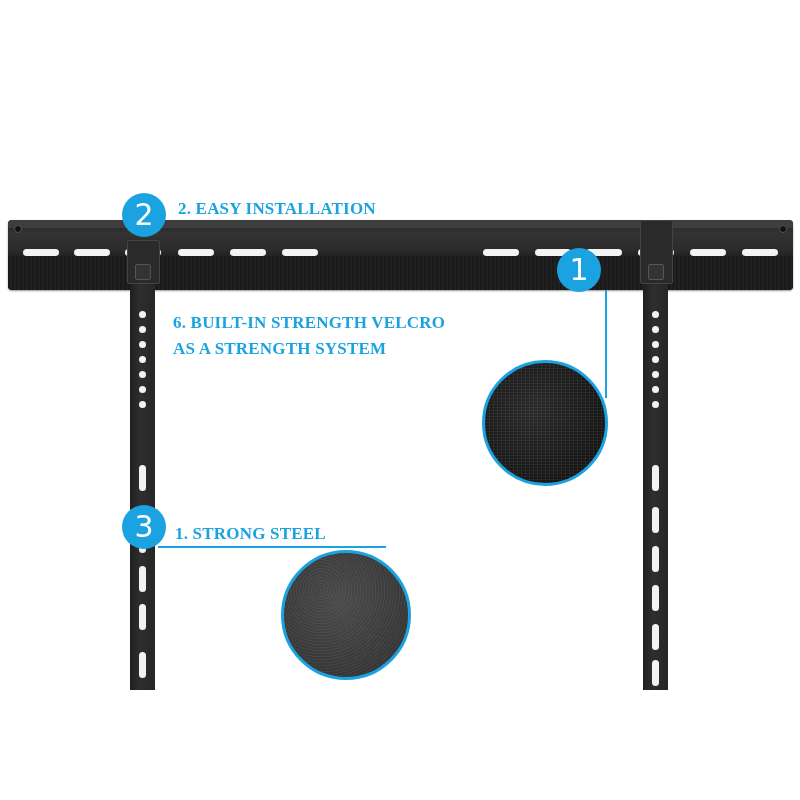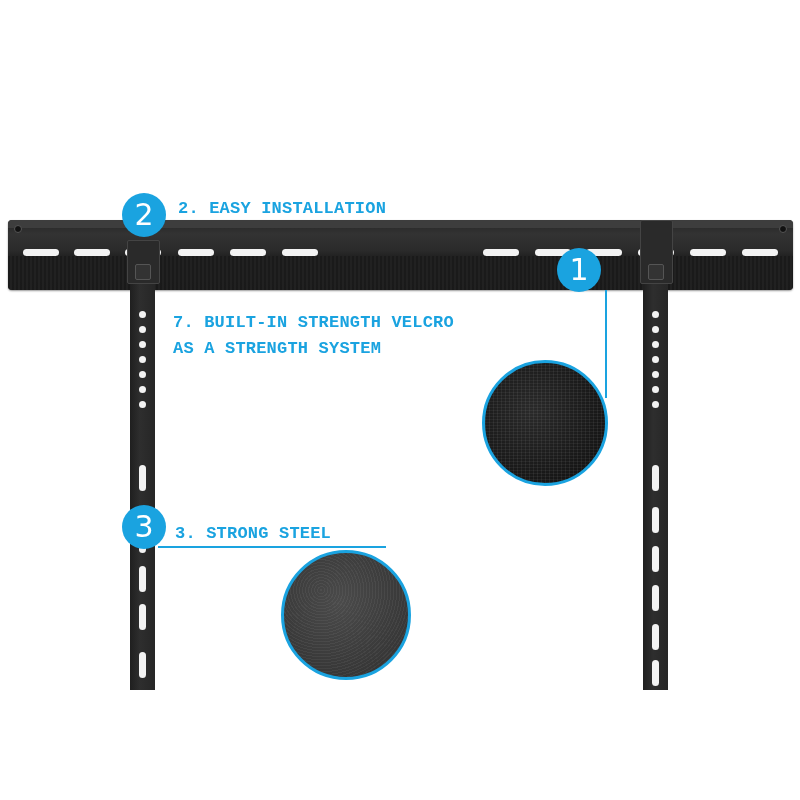--- a/index.html
+++ b/index.html
@@ -21,21 +21,21 @@
     
     .arm { width: 25px; background: linear-gradient(90deg, #1f1f1f, #2e2e2e 40%, #262626); }
     .arm-cap { width: 31px; height: 42px; background: #2a2a2a; border: 1px solid #444; border-radius: 2px; }
     .arm-latch { width: 14px; height: 14px; border: 1px solid #555; background: #333; border-radius: 2px; }
     .hole { width: 7px; height: 7px; border-radius: 50%; background: #f3f3f3; }
     .slot-v { width: 7px; height: 26px; border-radius: 4px; background: #f3f3f3; }
 
     
     .badge { width: 44px; height: 44px; border-radius: 50%; background: #1aa3e0; color: #fff;
              font-family: "DejaVu Sans", sans-serif; font-size: 30px; line-height: 44px; text-align: center; }
-    .label { color: #1aa3e0; font-family: Liberation Mono, monospace; font-weight: bold; font-size: 17px;
+    .label { color: #1aa3e0; font-family: Liberation Serif, serif; font-weight: bold; font-size: 17px;
              letter-spacing: 0.2px; white-space: nowrap; }
     .line { background: #1aa3e0; }
 
     
     .swatch { border-radius: 50%; border: 3px solid #1aa3e0; box-sizing: border-box; }
     .swatch-velcro { background:
         repeating-linear-gradient(90deg, rgba(255,255,255,0.06) 0 1px, transparent 1px 4px),
         repeating-linear-gradient(0deg, rgba(255,255,255,0.05) 0 1px, transparent 1px 3px),
         radial-gradient(circle at 40% 40%, #2a2a2a, #0e0e0e); }
     .swatch-steel { background:
@@ -97,20 +97,20 @@
 <div class="abs slot-v" style="left:652px;top:546px"></div>
 <div class="abs slot-v" style="left:652px;top:585px"></div>
 <div class="abs slot-v" style="left:652px;top:624px"></div>
 <div class="abs slot-v" style="left:652px;top:660px"></div>
 
 <div class="abs badge" style="left:122px;top:193px">2</div>
 <div class="abs label" style="left:178px;top:199px">2. EASY INSTALLATION</div>
 
 <div class="abs badge" style="left:557px;top:248px">1</div>
 <div class="abs line" style="left:605px;top:290px;width:2px;height:108px"></div>
-<div class="abs label" style="left:173px;top:313px">7. BUILT-IN STRENGTH VELCRO</div>
+<div class="abs label" style="left:173px;top:313px">6. BUILT-IN STRENGTH VELCRO</div>
 <div class="abs label" style="left:173px;top:339px">AS A STRENGTH SYSTEM</div>
 <div class="abs swatch swatch-velcro" style="left:482px;top:360px;width:126px;height:126px"></div>
 
 <div class="abs badge" style="left:122px;top:505px">3</div>
-<div class="abs label" style="left:175px;top:524px">3. STRONG STEEL</div>
+<div class="abs label" style="left:175px;top:524px">1. STRONG STEEL</div>
 <div class="abs line" style="left:158px;top:546px;width:228px;height:2px"></div>
 <div class="abs swatch swatch-steel" style="left:281px;top:550px;width:130px;height:130px"></div>
 
 </body></html>

